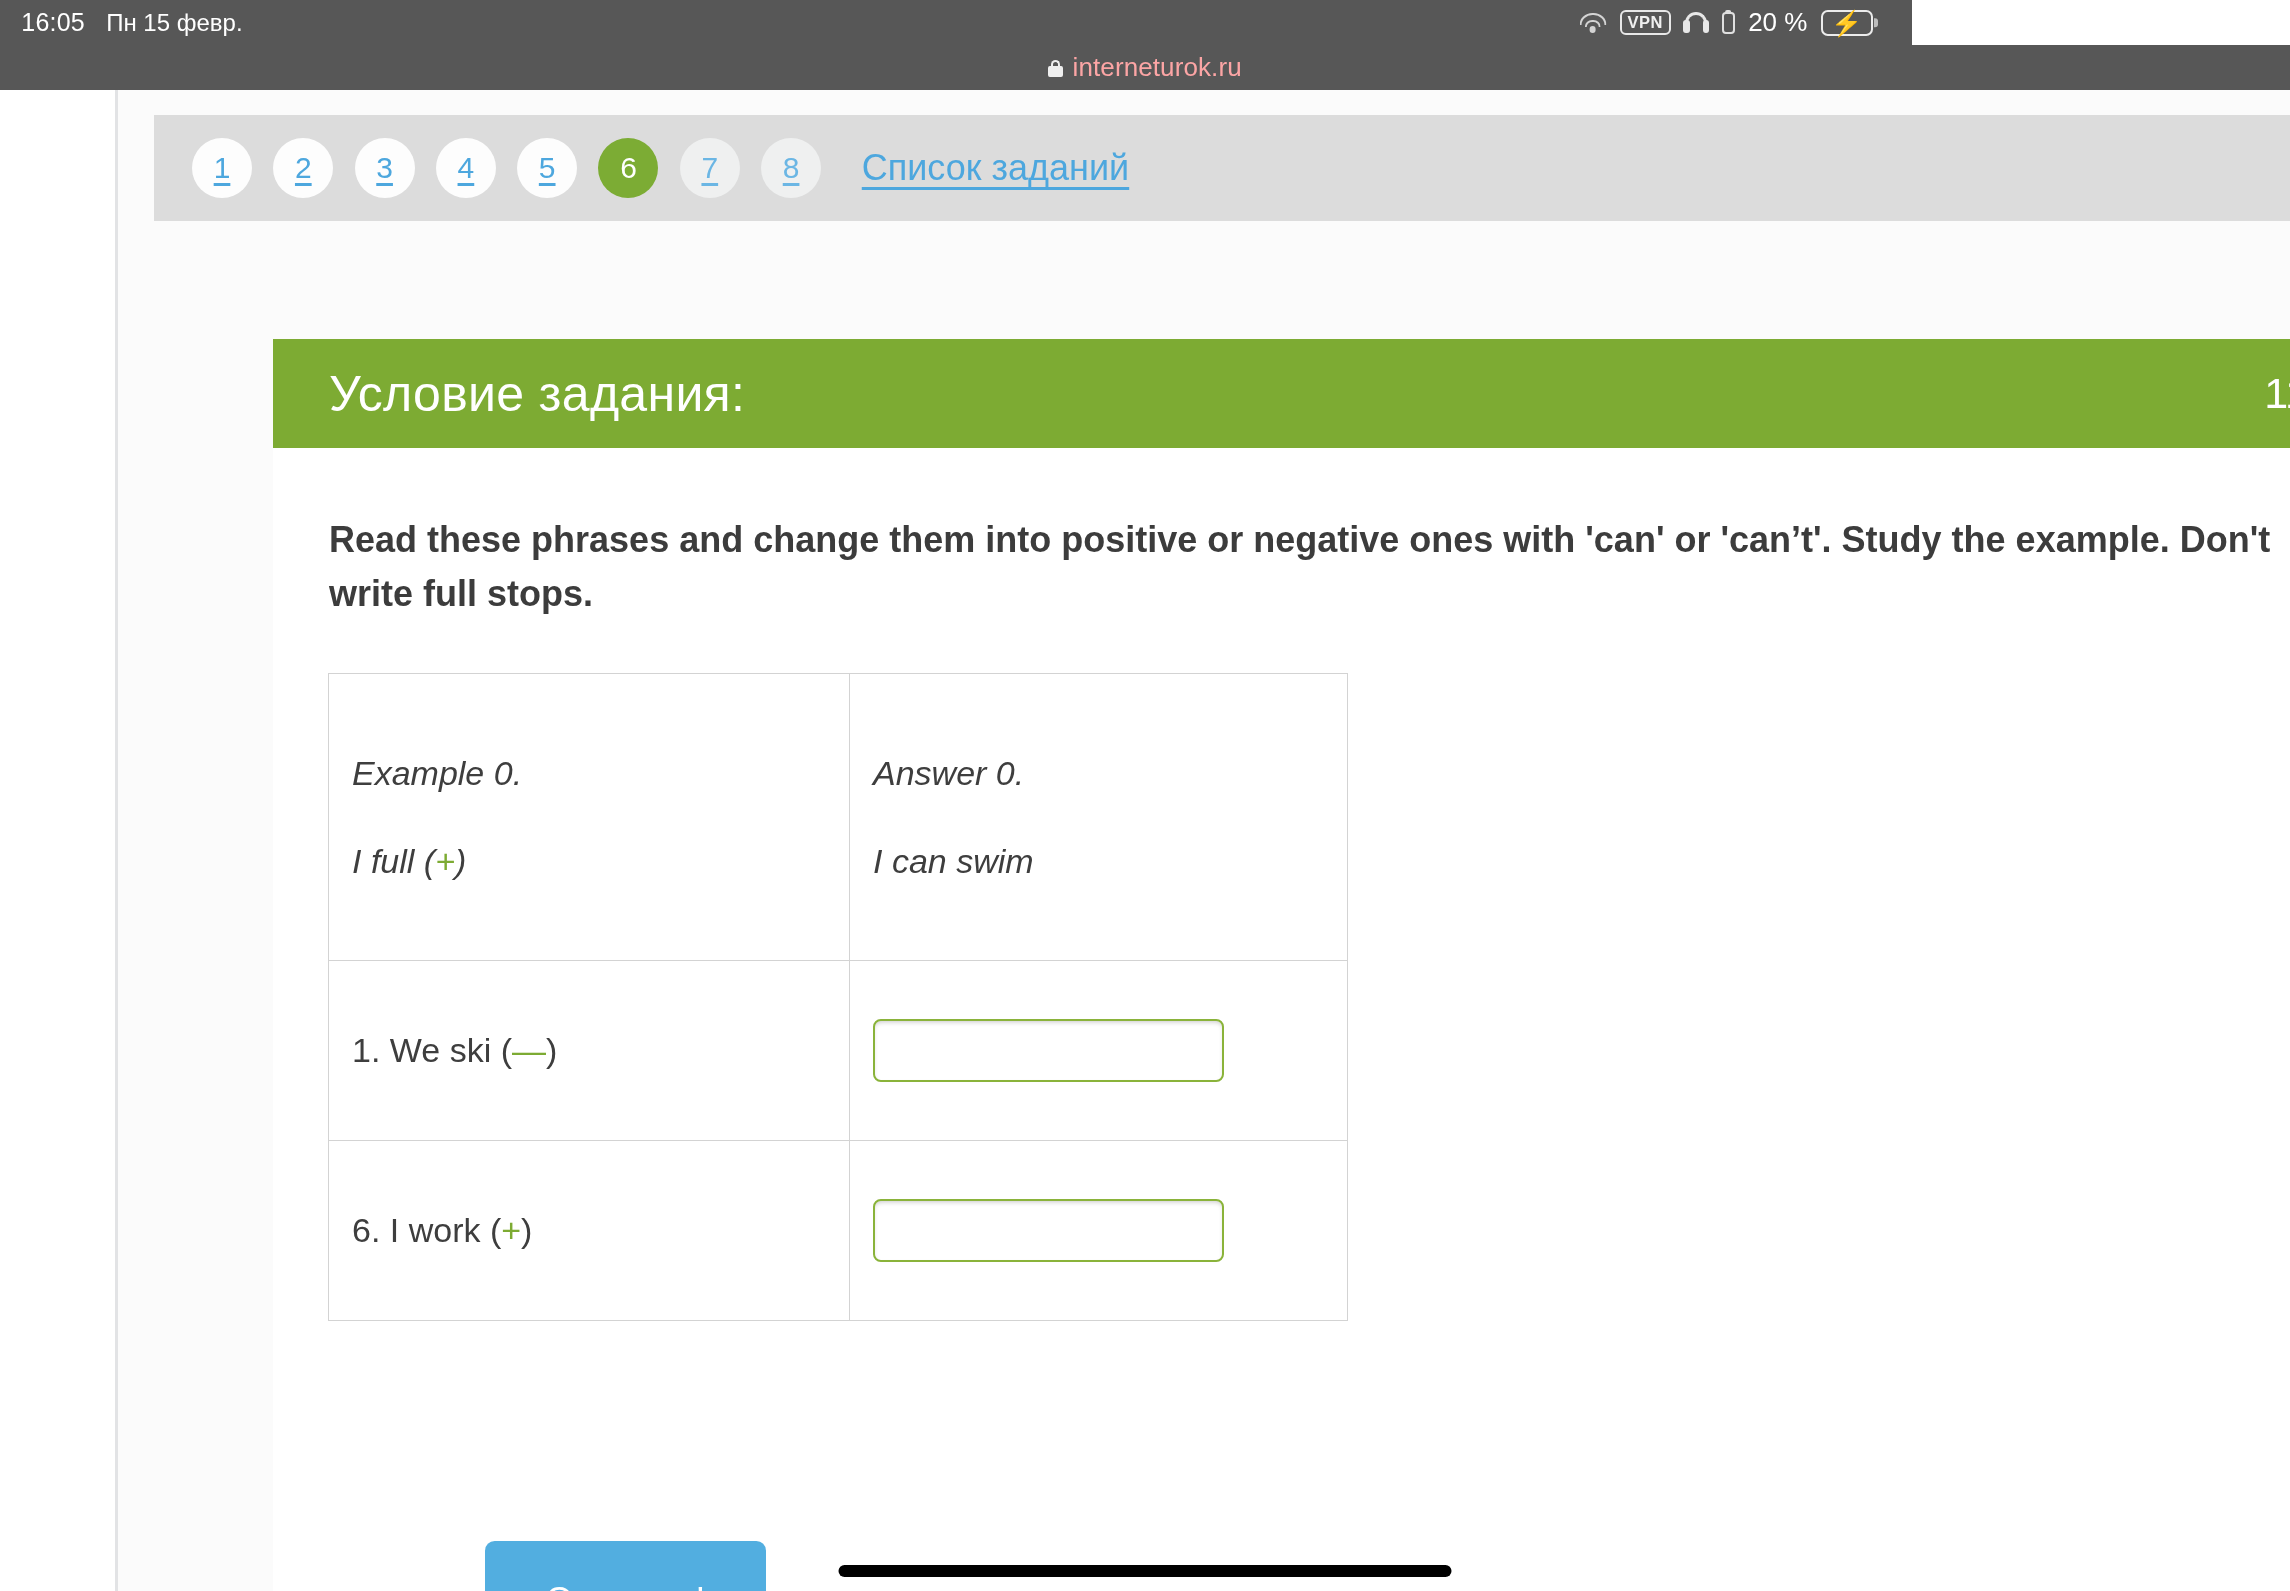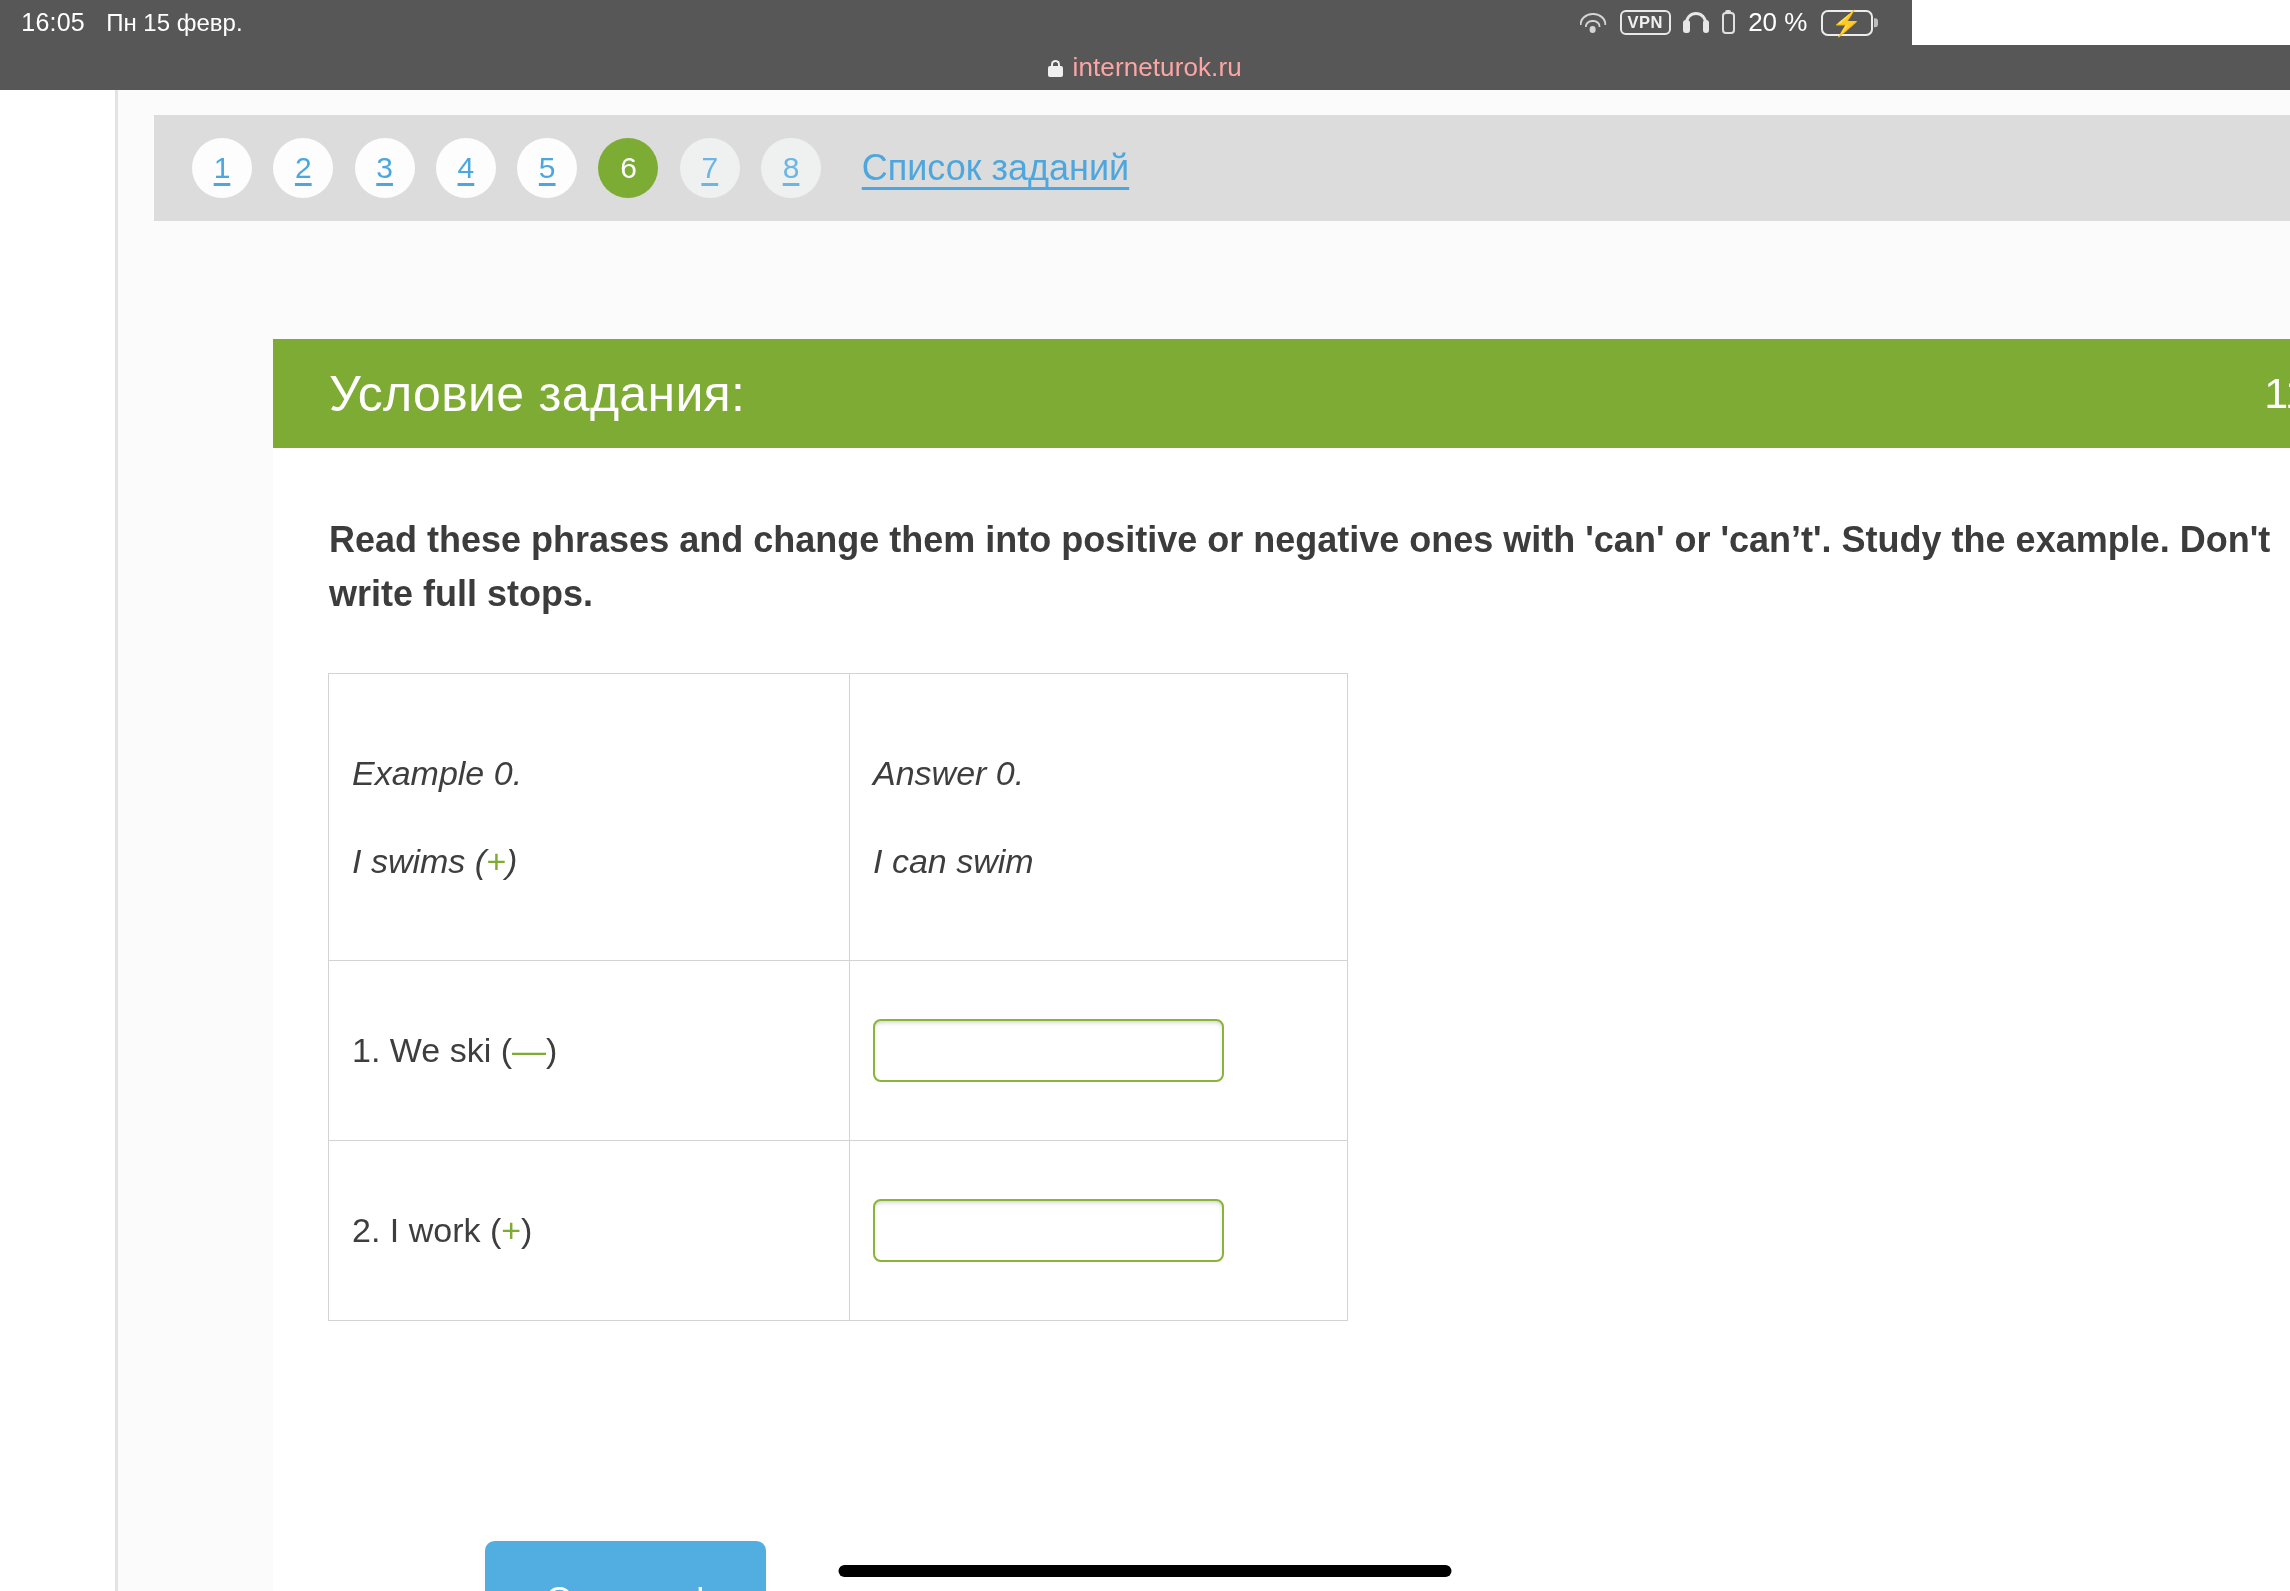--- a/index.html
+++ b/index.html
@@ -258,41 +258,41 @@
 
     <div class="card">
 
       <p class="prompt">Read these phrases and change them into positive or negative ones with 'can' or 'can’t'. Study the example. Don't write full stops.</p>
 
       <table class="tbl">
         <tbody>
             <tr class="row-ex">
           <td class="col-a">
             <div class="ital ex-line1">Example 0.</div>
-            <div class="ital"><span>I swims (</span><span class="sign">+</span><span>)</span></div>
+            <div class="ital"><span>I full (</span><span class="sign">+</span><span>)</span></div>
           </td>
           <td class="col-b">
             <div class="ital ex-line1">Answer 0.</div>
             <div class="ital">I can swim</div>
           </td>
         </tr>
 
         <tr class="row-task">
           <td class="col-a">
             <span>1. We ski (</span><span class="sign">—</span><span>)</span>
           </td>
           <td class="col-b">
             <input class="ans-input" type="text" placeholder="" style="">
           </td>
         </tr>
 
 
         <tr class="row-task">
           <td class="col-a">
-            <span>2. I work (</span><span class="sign">+</span><span>)</span>
+            <span>6. I work (</span><span class="sign">+</span><span>)</span>
           </td>
           <td class="col-b">
             <input class="ans-input" type="text" placeholder="" style="">
           </td>
         </tr>
       </tbody>
         </table>
 
       <button class="submit">Ответить!</button>
     </div>

